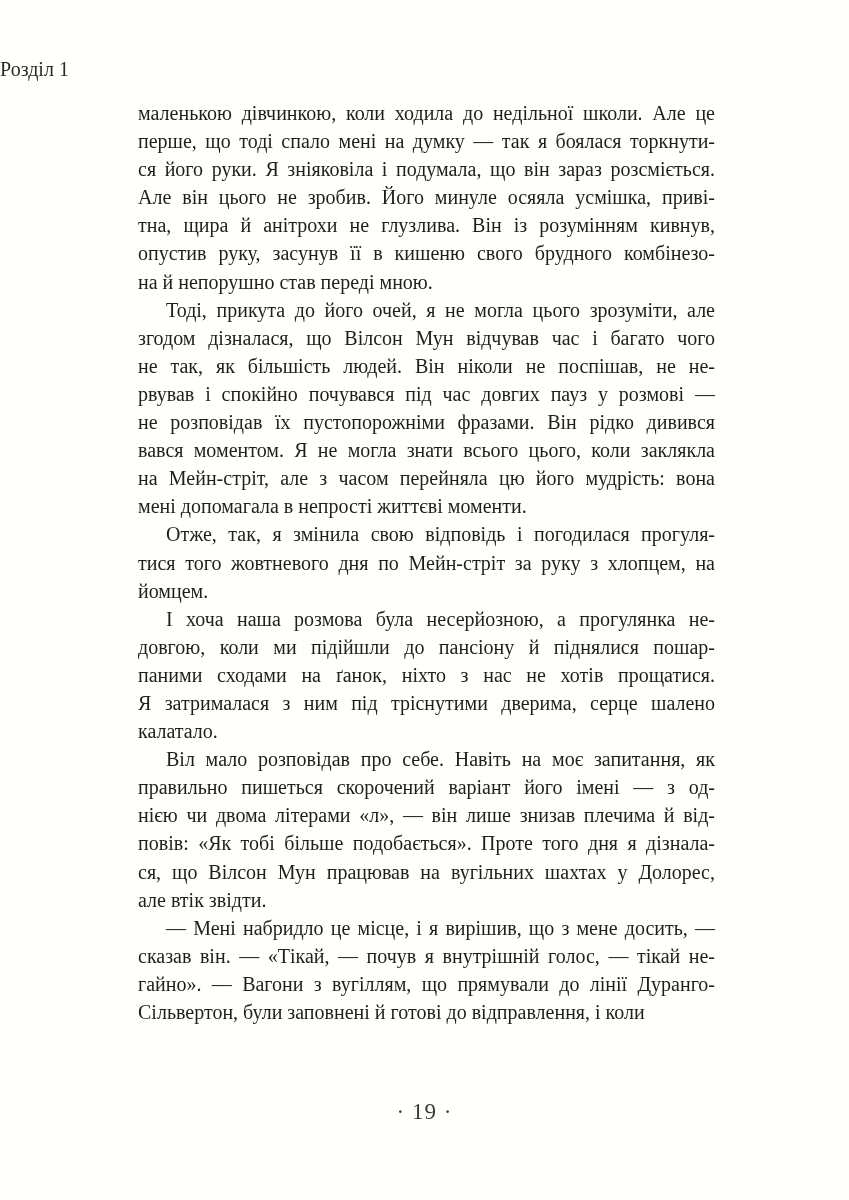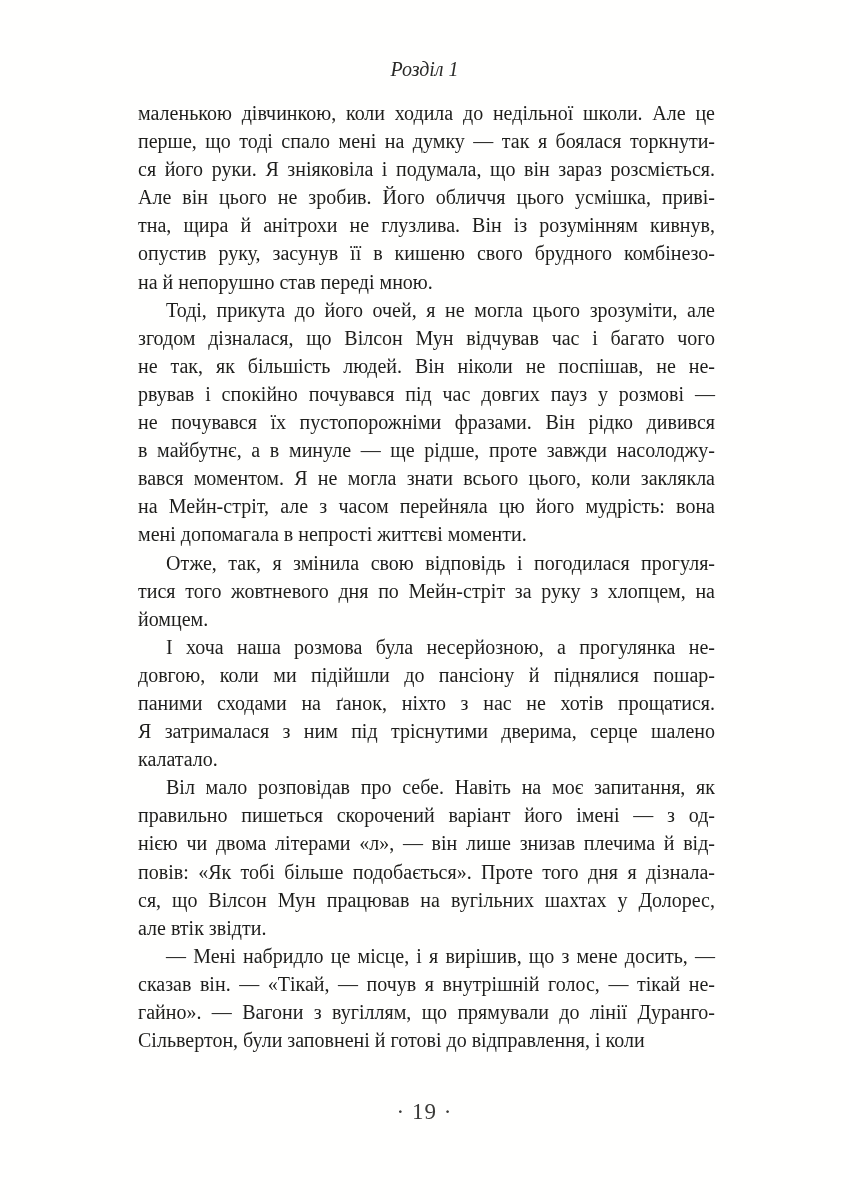--- a/index.html
+++ b/index.html
@@ -14,22 +14,20 @@
     background: #fffffe;
     font-family: "Liberation Serif", "DejaVu Serif", serif;
     color: #1e1e1c;
     overflow: hidden;
   }
   .chapter-header {
     position: absolute;
     top: 57px;
     left: 0;
     width: 100%;
-    text-align: center;
-    font-style: italic;
     font-size: 20px;
     line-height: 24px;
     color: #2a2a28;
   }
   .body-text {
     position: absolute;
     top: 99px;
     left: 138px;
     width: 577px;
     font-size: 20px;
@@ -67,32 +65,31 @@
 <body>
 
 <div class="page">
   <div class="chapter-header">Розділ 1</div>
 
   <div class="body-text">
       <div class="paragraph">
         <div class="line">маленькою дівчинкою, коли ходила до недільної школи. Але це</div>
         <div class="line">перше, що тоді спало мені на думку — так я боялася торкнути-</div>
         <div class="line">ся його руки. Я зніяковіла і подумала, що він зараз розсміється.</div>
-        <div class="line">Але він цього не зробив. Його обличчя цього усмішка, приві-</div>
+        <div class="line">Але він цього не зробив. Його минуле осяяла усмішка, приві-</div>
         <div class="line">тна, щира й анітрохи не глузлива. Він із розумінням кивнув,</div>
         <div class="line">опустив руку, засунув її в кишеню свого брудного комбінезо-</div>
         <div class="line last">на й непорушно став переді мною.</div>
       </div>
       <div class="paragraph">
         <div class="line indent">Тоді, прикута до його очей, я не могла цього зрозуміти, але</div>
         <div class="line">згодом дізналася, що Вілсон Мун відчував час і багато чого</div>
         <div class="line">не так, як більшість людей. Він ніколи не поспішав, не не-</div>
         <div class="line">рвував і спокійно почувався під час довгих пауз у розмові —</div>
-        <div class="line">не почувався їх пустопорожніми фразами. Він рідко дивився</div>
-        <div class="line">в майбутнє, а в минуле — ще рідше, проте завжди насолоджу-</div>
+        <div class="line">не розповідав їх пустопорожніми фразами. Він рідко дивився</div>
         <div class="line">вався моментом. Я не могла знати всього цього, коли заклякла</div>
         <div class="line">на Мейн-стріт, але з часом перейняла цю його мудрість: вона</div>
         <div class="line last">мені допомагала в непрості життєві моменти.</div>
       </div>
       <div class="paragraph">
         <div class="line indent">Отже, так, я змінила свою відповідь і погодилася прогуля-</div>
         <div class="line">тися того жовтневого дня по Мейн-стріт за руку з хлопцем, на</div>
         <div class="line last">йомцем.</div>
       </div>
       <div class="paragraph">

